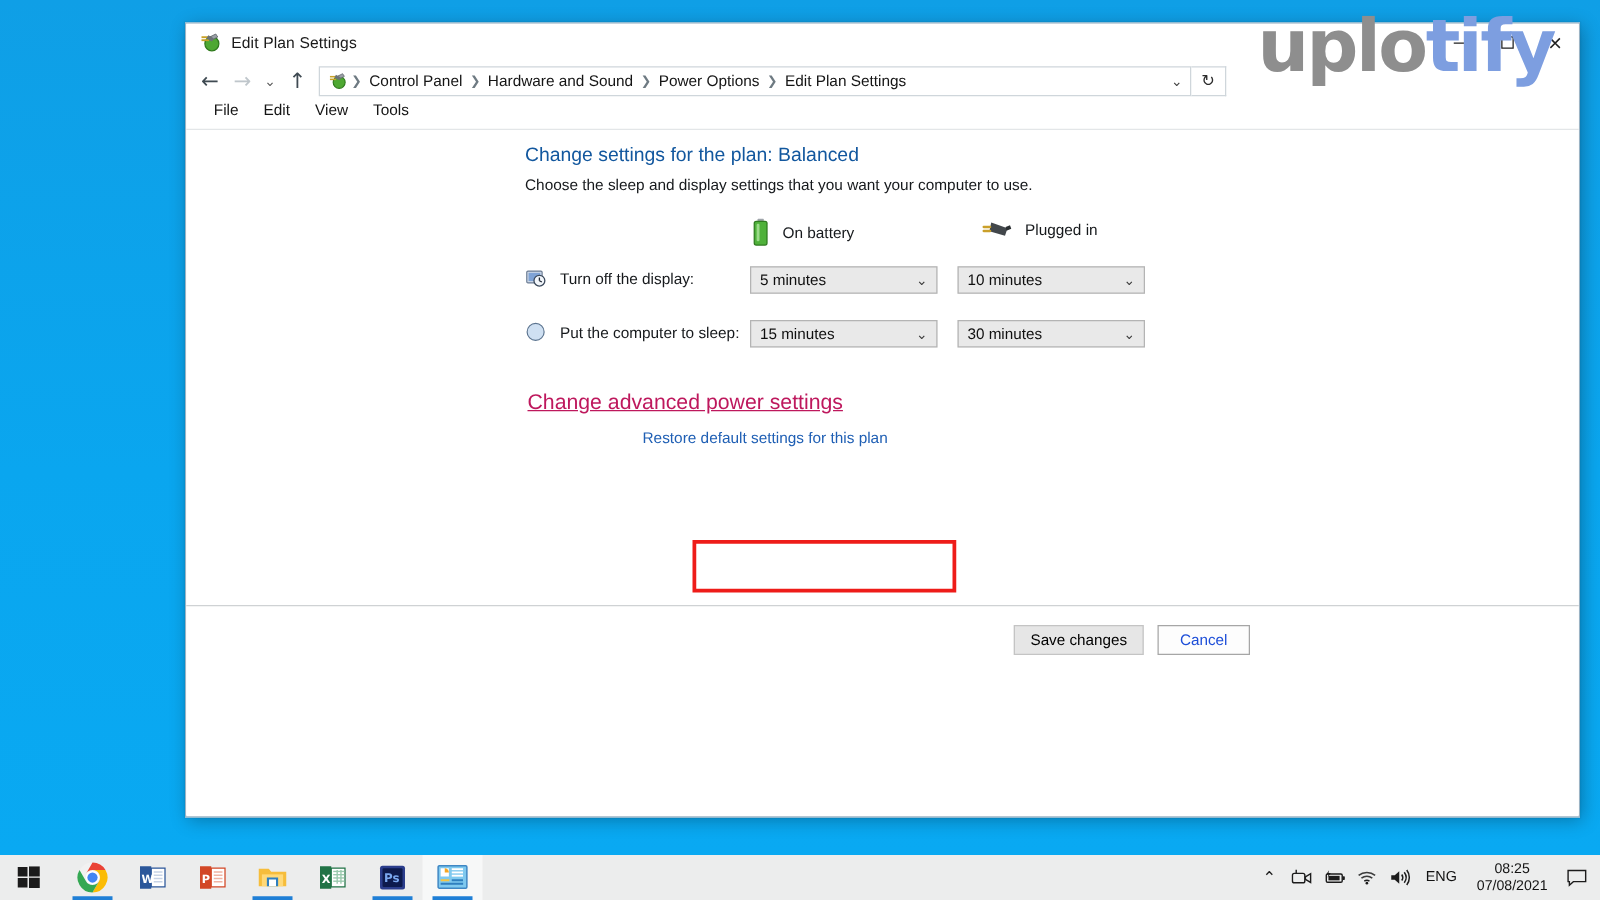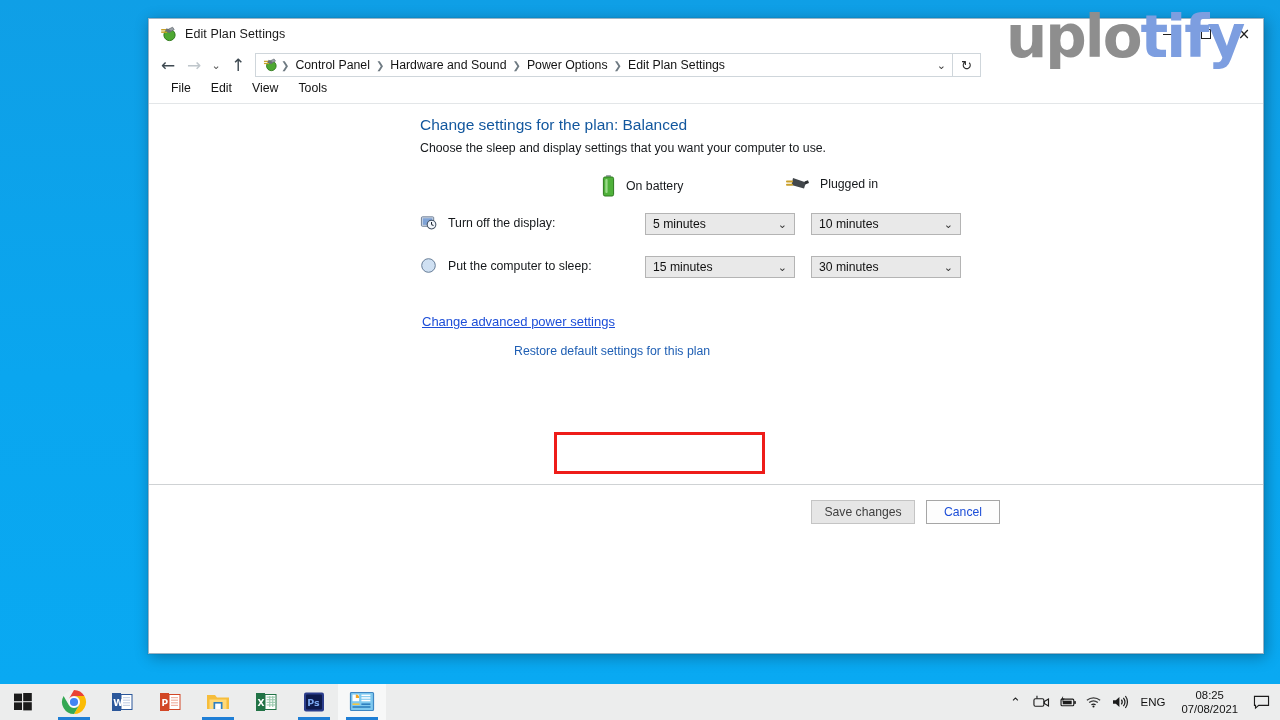--- a/index.html
+++ b/index.html
@@ -79,37 +79,37 @@
     position:absolute; left:271px; top:37px;
     font-size:12.3px; color:#16191c;text-align:right;
   }
   .colhead { position:absolute; top:70px; display:flex; align-items:center; }
   .colhead .lbl { font-size:12.3px; color:#16191c; margin-left:10px; }
   .row { position:absolute; display:flex; align-items:center; }
   .rowicon { width:17px; height:17px; position:relative; }
   .rowlabel { font-size:12.3px; color:#16191c; margin-left:11px; }
   .combo {
     width:150px; height:22px; background:#e9e9e9; border:1px solid #b4b4b4;
-    display:flex; align-items:center; padding-left:7px; position:relative;margin-left:45px;
+    display:flex; align-items:center; padding-left:7px; position:relative;
   }
   .combo .val { font-size:12.2px; color:#101010; }
   .combo .cv { position:absolute; right:7px; font-size:11px; color:#353535;
                font-family:"DejaVu Sans", sans-serif; }
-  .link { font-size:13px; color:#1d4ed8; text-decoration:underline; }
+  .link { font-size:17px; color:#be185d; text-decoration:underline; }
   .link2 { font-size:12.3px; color:#1f5fb4; }
   .redbox {
     position:absolute; left:405px; top:328px; width:211px; height:42px;
     border:3px solid #ee1c19;
   }
   .hrule { position:absolute; left:0; right:0; top:380px; height:1px; background:#cfd2d4; }
   .btn {
     position:absolute; height:24px; display:flex; align-items:center; justify-content:center;
     font-size:12.2px; border:1px solid #b0b0b0; background:#e6e6e6; color:#1d4ed8;
   }
-  .btn.disabled { color:#404040; border-color:#c4c4c4; background:#e6e6e6;text-align:center; }
+  .btn.disabled { color:#000000; border-color:#c4c4c4; background:#e6e6e6;text-align:center; }
   .btn.normal { background:#fdfdfd; border-color:#a6a6a6; }
 
   
   #watermark {
     position:absolute; left:1006px; top:8px; z-index:40;
     font-family:"DejaVu Sans", sans-serif; font-weight:700; font-size:58px;
     letter-spacing:-2px; line-height:1; pointer-events:none;
   }
   #watermark .g { color:#8e8e8e; }
   #watermark .b { color:#7d9ee0; }

